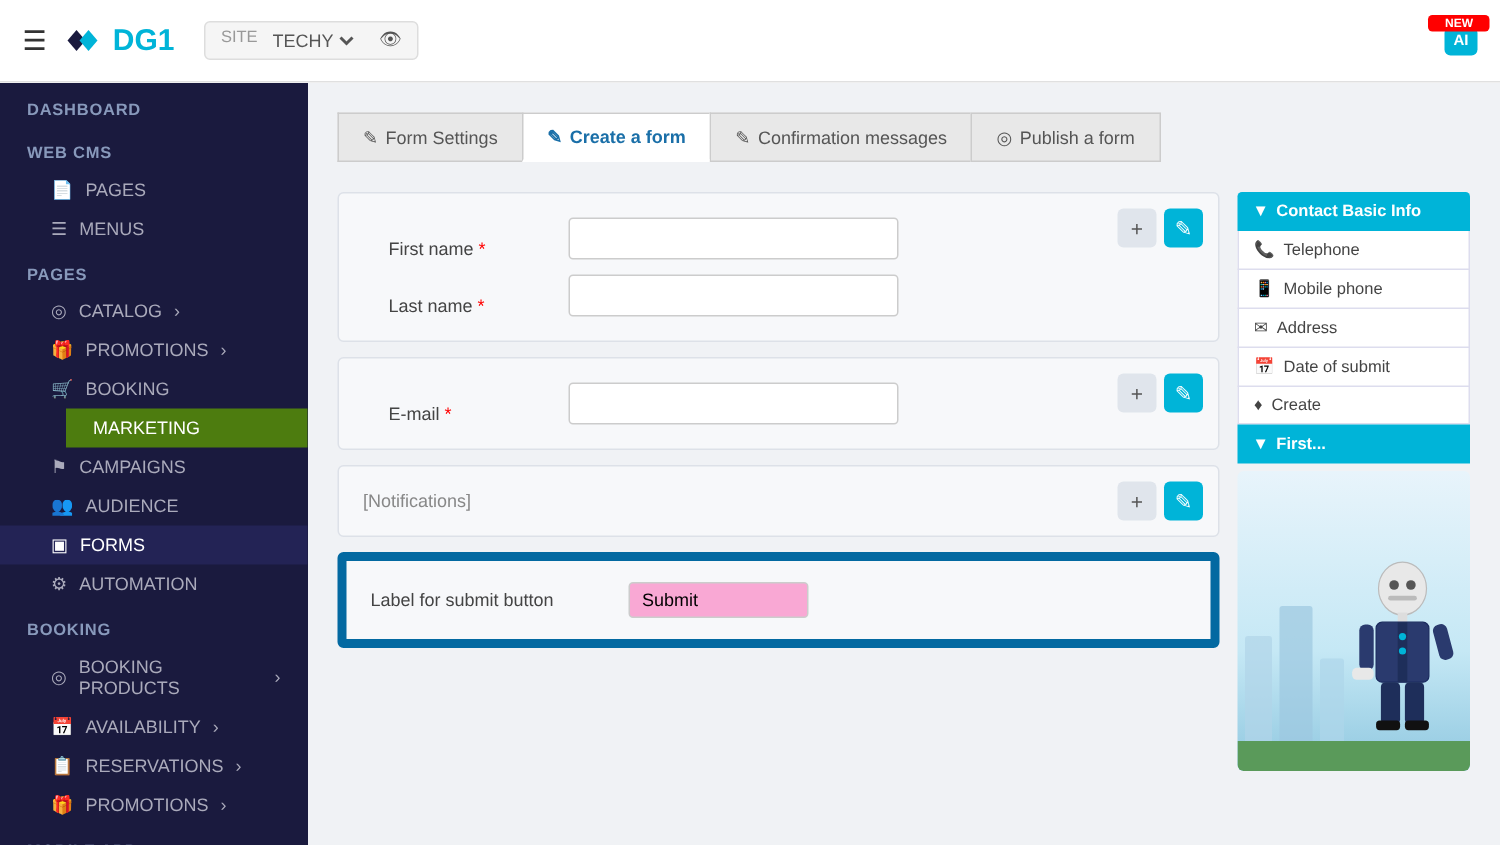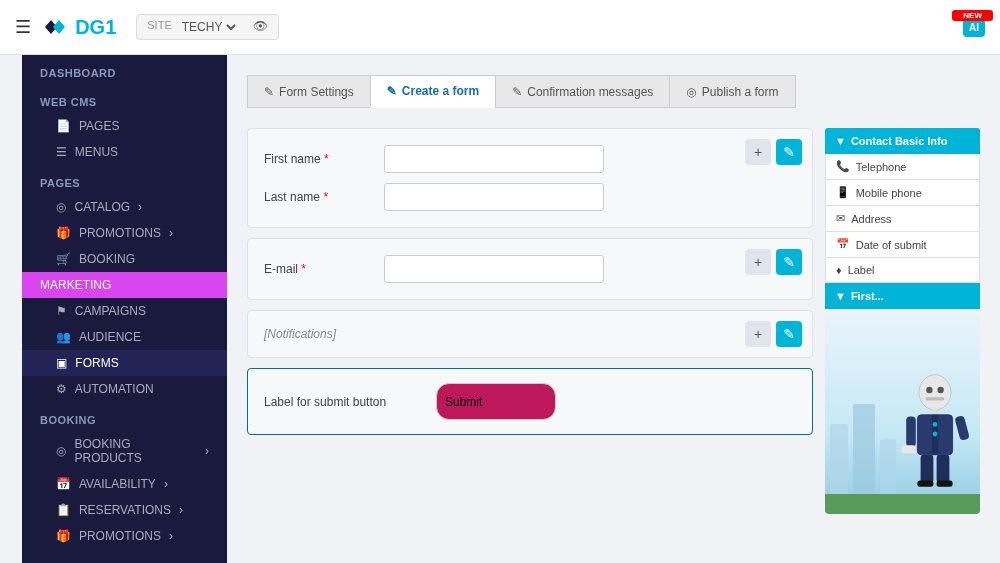--- a/index.html
+++ b/index.html
@@ -38,21 +38,21 @@
       top: -8px; right: -8px;
       background: red;
       color: white;
       font-size: 8px;
       border-radius: 3px;
       padding: 1px 11px;
       text-align: center;
     }
 
     
-    .layout { display: flex; margin-top: 55px; height: calc(563px - 55px); padding-left: 22px; }
+    .layout { display: flex; margin-top: 55px; height: calc(563px - 55px); }
 
     
     .sidebar {
       width: 205px;
       min-width: 205px;
       background: #1a1a3e;
       color: #ccc;
       height: 100%;
       overflow-y: auto;
       padding-bottom: 20px;
@@ -67,21 +67,21 @@
     .sidebar-item {
       display: flex;
       align-items: center;
       padding: 6px 18px;
       cursor: pointer;
       color: #ccd;
       font-size: 12px;
       gap: 8px;
       position: relative;
     }
-    .sidebar-item.active { background: #d946ef; color: #fff; }
+    .sidebar-item.active { background: #4d7c0f; color: #fff; margin-left: 44px; }
     .sidebar-sub-item {
       display: flex;
       align-items: center;
       padding: 6px 18px 6px 34px;
       cursor: pointer;
       color: #aab;
       font-size: 12px;
       gap: 8px;
     }
     .sidebar-sub-item.active-sub { color: #fff; background: #232355; }
@@ -162,22 +162,23 @@
       cursor: pointer;
       display: flex;
       align-items: center;
       justify-content: center;
       font-size: 14px;
     }
     .form-section-btn.add { background: #e0e5ec; color: #555; }
     .form-section-btn.edit { background: #00b4d8; color: #fff; }
     .form-row {
       display: flex;
-      align-items: center;
+      align-items: flex-end;
       margin-bottom: 10px;
+      margin-left: 17px;
     }
     .form-row:last-child { margin-bottom: 0; }
     .form-label {
       width: 120px;
       font-size: 12px;
       color: #444;
       flex-shrink: 0;
     }
     .form-label .required { color: red; }
     .form-input {
@@ -186,41 +187,40 @@
       border: 1px solid #ccc;
       border-radius: 3px;
       background: #fff;
       padding: 0 8px;
       font-size: 12px;
       max-width: 220px;
     }
     .form-notifications {
       font-size: 12px;
       color: #888;
-      font-style: italic;
     }
     .form-submit-row {
       background: #f7f8fa;
-      border: 1px solid #0369a1;
+      border: 6px solid #0369a1;
       border-radius: 4px;
       padding: 14px 16px;
       display: flex;
       align-items: center;
       gap: 12px;
     }
     .form-submit-label {
       width: 160px;
       font-size: 12px;
       color: #444;
     }
     .form-submit-input {
-      height: 37px;
+      height: 24px;
       border: 1px solid #ccc;
-      border-radius: 13px;
-      background: #be185d;
+      border-radius: 3px;
+      background: #f9a8d4;
       padding: 0 8px;
       font-size: 12px;
       width: 120px;
     }
 
     
     .contact-panel {
       width: 155px;
       min-width: 155px;
     }
@@ -456,21 +456,21 @@
         <div class="contact-panel-item">
           <span>✉</span>
           <span>Address</span>
         </div>
         <div class="contact-panel-item">
           <span>📅</span>
           <span>Date of submit</span>
         </div>
         <div class="contact-panel-item">
           <span>♦</span>
-          <span>Label</span>
+          <span>Create</span>
         </div>
         <div class="contact-panel-section">
           <span>▼</span>
           <span>First...</span>
         </div>
 
         <div style="position:relative;width:100%;height:200px;overflow:hidden;margin-top:5px;background:linear-gradient(180deg,#e8f4fb 0%,#c5e8f5 60%,#90c8e0 100%);border-radius:4px;">
 
           <div style="position:absolute;bottom:20px;left:5px;width:18px;height:70px;background:#b0d4e8;border-radius:2px 2px 0 0;opacity:0.7;"></div>
           <div style="position:absolute;bottom:20px;left:28px;width:22px;height:90px;background:#9dc8e0;border-radius:2px 2px 0 0;opacity:0.7;"></div>

